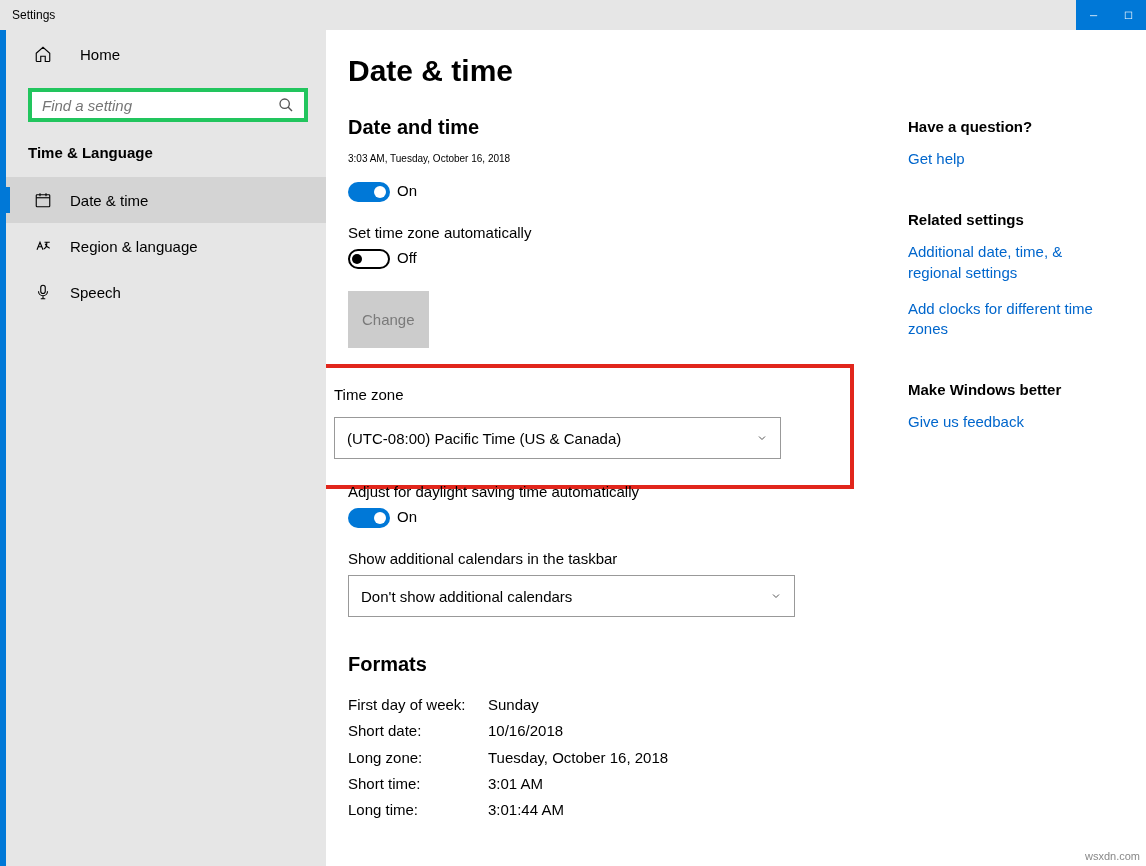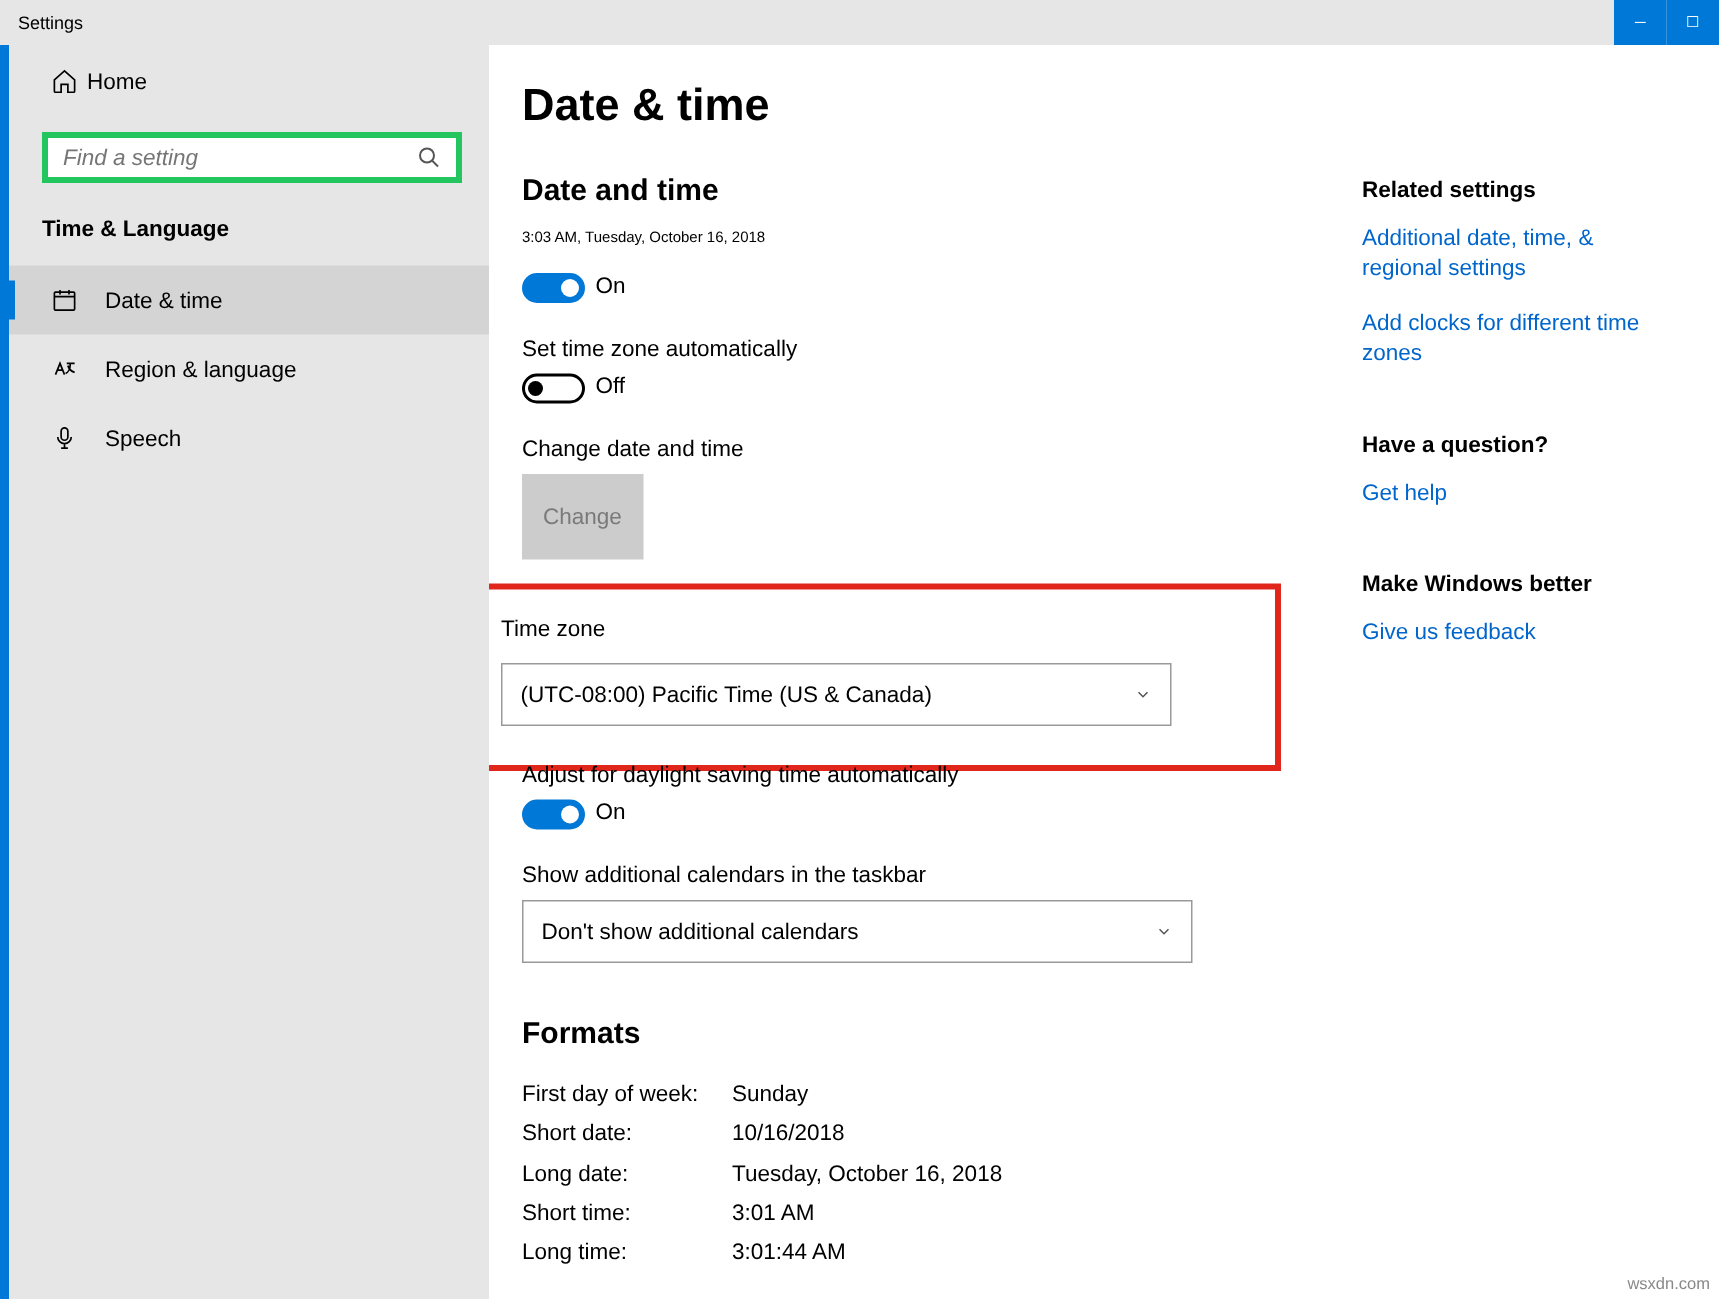--- a/index.html
+++ b/index.html
@@ -7,21 +7,21 @@
 
 .titlebar { height: 30px; display: flex; align-items: center; justify-content: space-between; background: #e6e6e6; }
 .titlebar-title { padding-left: 12px; font-size: 12px; color: #000; }
 .win-controls { display: flex; }
 .win-btn { width: 35px; height: 30px; display: flex; align-items: center; justify-content: center; background: #0078d7; color: #fff; font-size: 12px; }
 .win-btn.min::after { content:"─"; font-size:10px;}
 .win-btn.max::after { content:"☐"; font-size:10px;}
 
 .sidebar { position: absolute; top: 30px; left: 0; width: 326px; height: 836px; background: #e6e6e6; border-left: 6px solid #0078d7; padding-left:0;}
 .side-edge { position:absolute; left:0; top:30px; width:6px; height:836px; background:#0078d7;}
-.side-home { display: flex; align-items: center; height: 48px; padding-left: 28px; font-size: 15px; gap: 6px; }
+.side-home { display: flex; align-items: center; height: 48px; padding-left: 28px; font-size: 15px; gap: 28px; }
 .side-home svg{width:18px;height:18px;}
 .search-box { margin: 10px 18px 14px 22px; height: 34px; background: #fff; border: 4px solid #22c55e; display: flex; align-items: center; padding: 0 10px; justify-content: space-between; }
 .search-box input { border: none; outline: none; font-size: 15px; width: 230px; background: transparent; font-style: italic; color: #666; }
 .search-box svg{width:16px;height:16px;stroke:#555;}
 .side-heading { padding: 8px 0 16px 22px; font-size: 15px; font-weight: 600; }
 .nav-item { display: flex; align-items: center; height: 46px; padding-left: 28px; font-size: 15px; gap: 18px; position: relative; }
 .nav-item.active { background: #d4d4d4; }
 .nav-item.active::before { content:""; position:absolute; left:0; top:10px; bottom:10px; width:4px; background:#0078d7;}
 .nav-item svg{width:18px;height:18px;}
 
@@ -134,21 +134,20 @@
       </div>
 
       <div class="label">Set time zone automatically</div>
       <div class="toggle-row">
         <div class="toggle off">
             <div class="knob"></div>
           </div>
         <span class="toggle-label">Off</span>
       </div>
 
-      <div class="label">Change date and time</div>
       <button class="btn-change" disabled="">Change</button>
 
       <div class="highlight-box">
         <div class="label">Time zone</div>
         <div class="dropdown">
           <span>(UTC-08:00) Pacific Time (US &amp; Canada)</span>
           <svg viewBox="0 0 24 24" fill="none" stroke="#555" stroke-width="2">
               <polyline points="6 9 12 15 18 9"></polyline>
             </svg>
         </div>
@@ -174,46 +173,46 @@
       <div class="format-table">
         <div class="format-row">
             <div class="format-key">First day of week:</div>
             <div class="format-val">Sunday</div>
           </div>
         <div class="format-row">
             <div class="format-key">Short date:</div>
             <div class="format-val">10/16/2018</div>
           </div>
         <div class="format-row">
-            <div class="format-key">Long date:</div>
+            <div class="format-key">Long zone:</div>
             <div class="format-val">Tuesday, October 16, 2018</div>
           </div>
         <div class="format-row">
             <div class="format-key">Short time:</div>
             <div class="format-val">3:01 AM</div>
           </div>
         <div class="format-row">
             <div class="format-key">Long time:</div>
             <div class="format-val">3:01:44 AM</div>
           </div>
       </div>
 
     </div>
 
     <div class="col-right">
+      <div class="rel-block">
+        <div class="rel-h">Have a question?</div>
+        <a class="link">Get help</a>
+      </div>
       <div class="rel-block">
         <div class="rel-h">Related settings</div>
         <a class="link">Additional date, time, &amp; regional settings</a>
         <a class="link">Add clocks for different time zones</a>
       </div>
       <div class="rel-block">
-        <div class="rel-h">Have a question?</div>
-        <a class="link">Get help</a>
-      </div>
-      <div class="rel-block">
         <div class="rel-h">Make Windows better</div>
         <a class="link">Give us feedback</a>
       </div>
     </div>
   </div>
 </div>
 
 <div class="watermark">wsxdn.com</div>
 
 </body></html>

